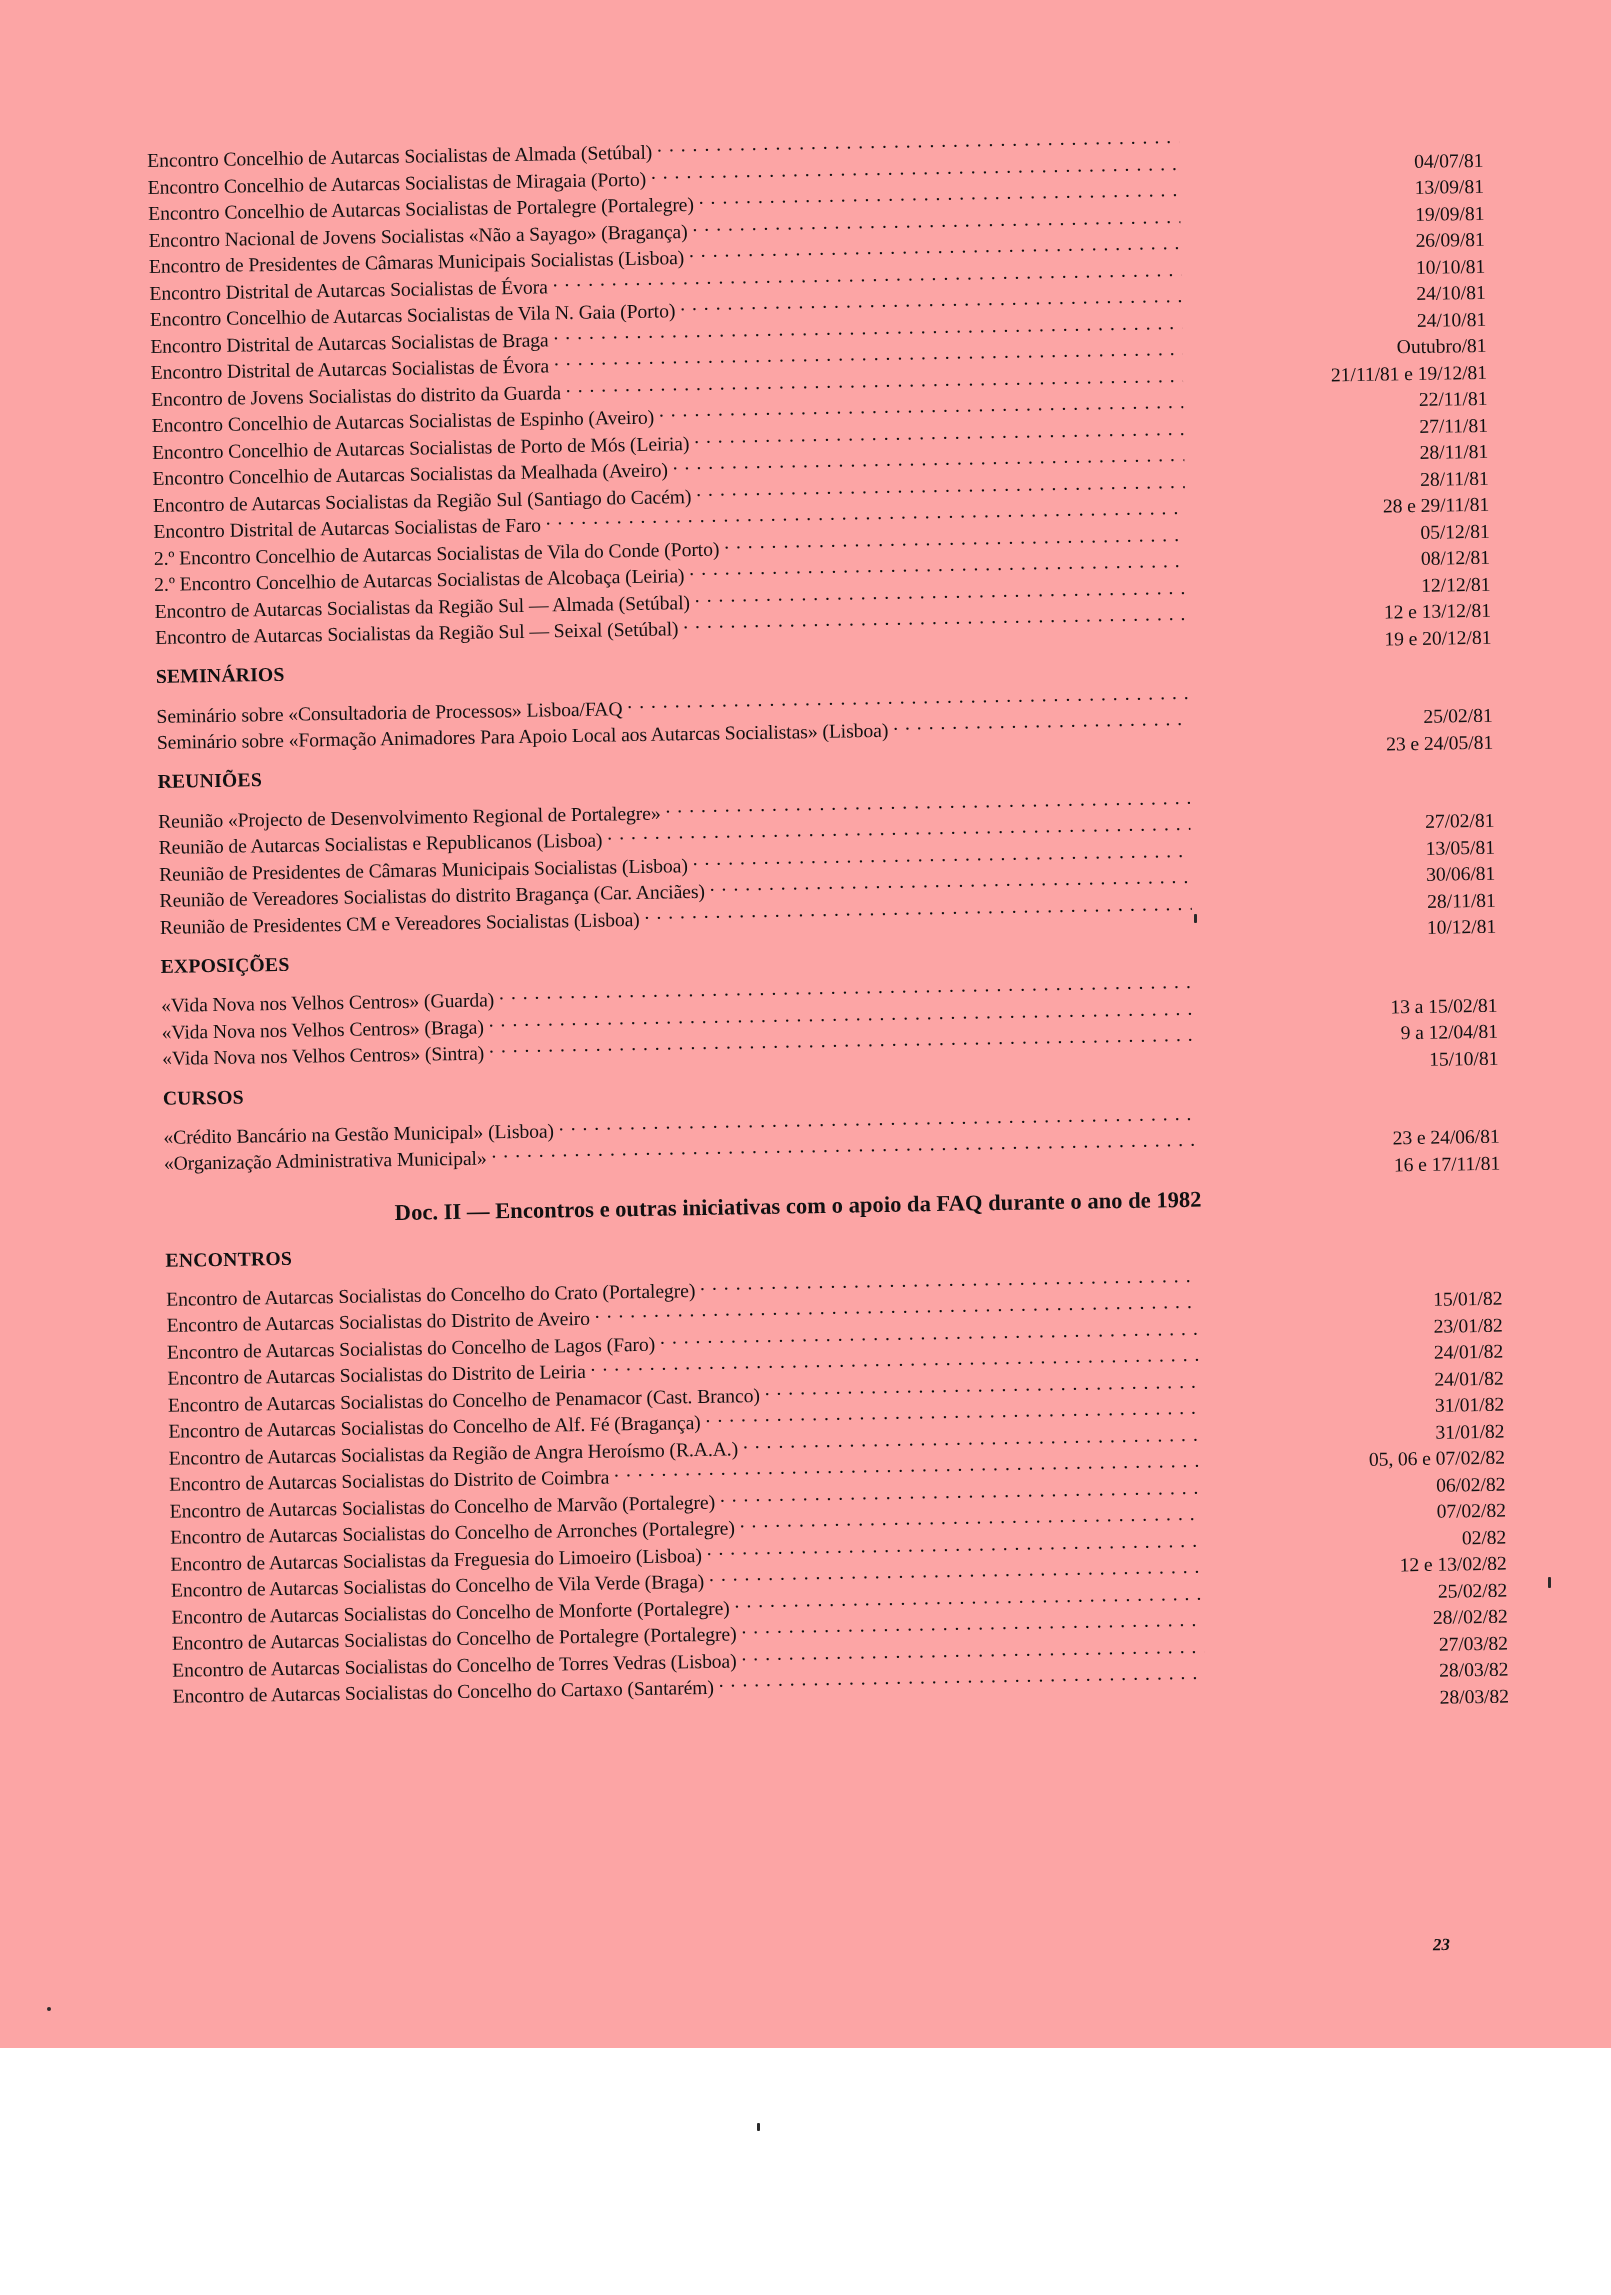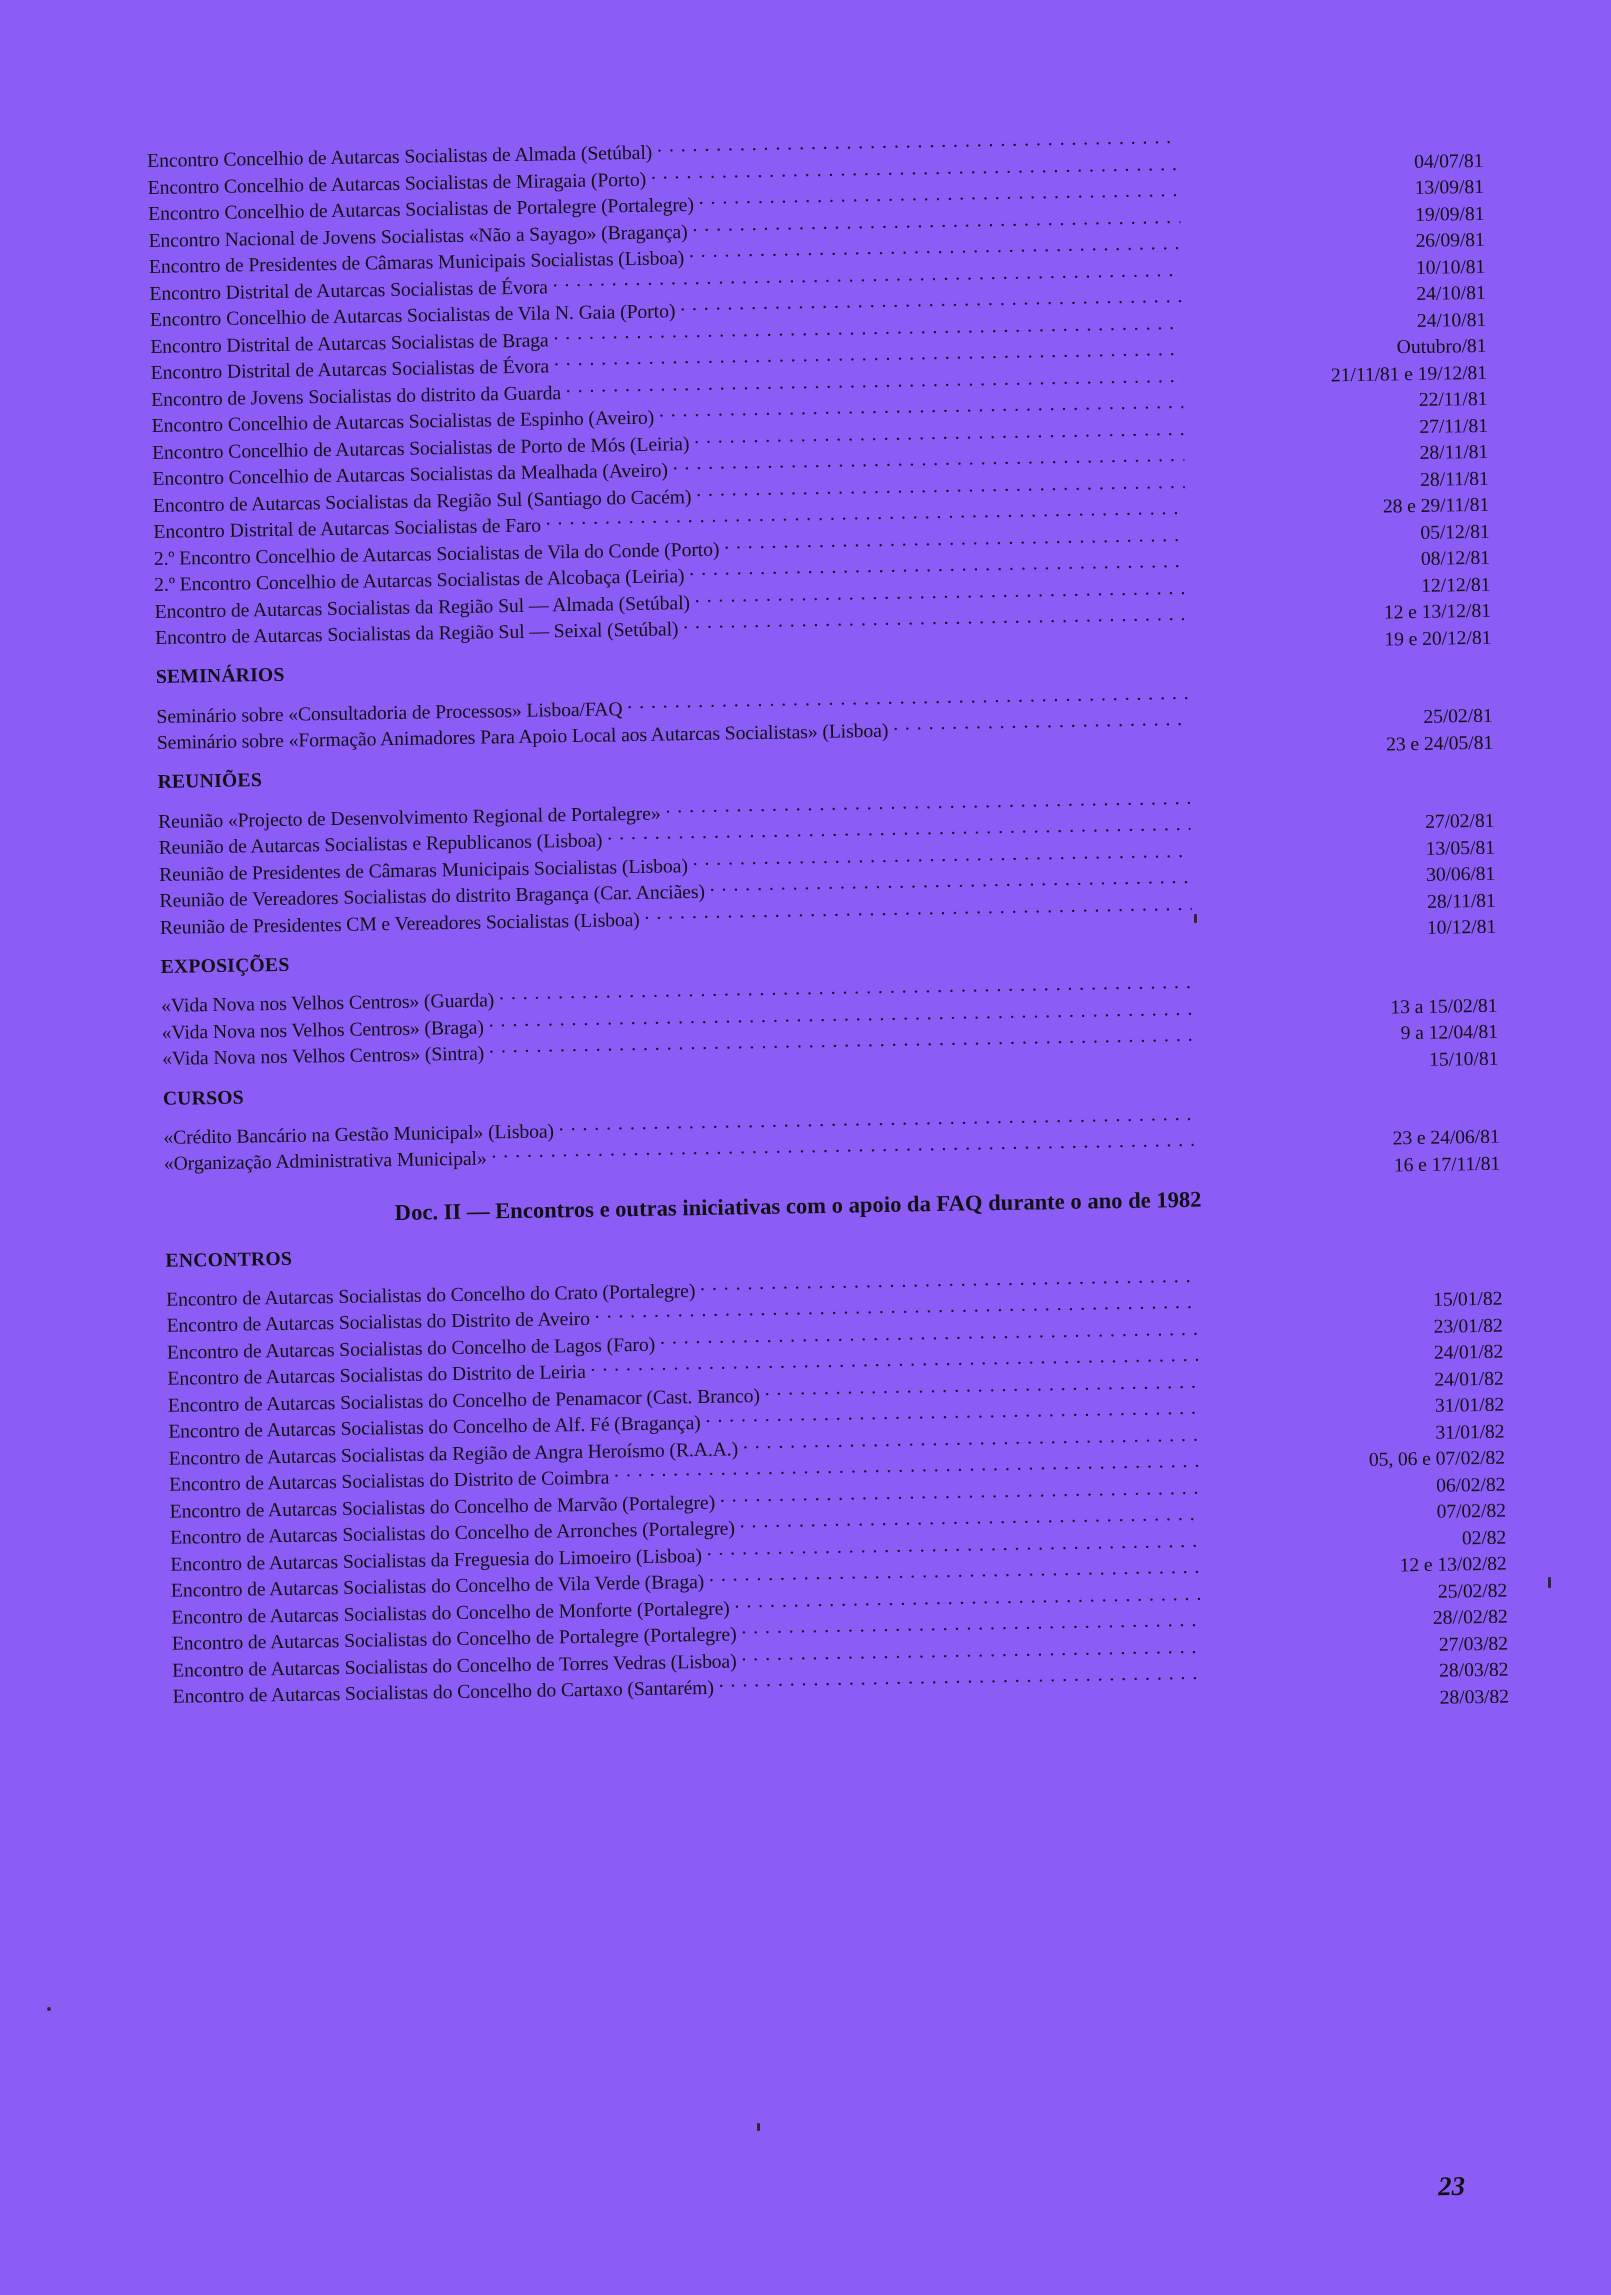--- a/index.html
+++ b/index.html
@@ -14,22 +14,22 @@
     font-family: "Liberation Serif", serif;
     color: #111111;
     overflow: hidden;
   }
 
   
   #page {
     position: absolute;
     left: 0; top: 0;
     width: 1612px;
-    height: 2295px;
-    background: #8b5cf6;
+    height: 2048px;
+    background: #fca5a5;
   }
 
   #content {
     position: absolute;
     left: 147px;
     top: 147px;
     width: 1336px;
     transform: rotate(-0.95deg);
     transform-origin: 0 0;
   }
@@ -86,23 +86,23 @@
     font-size: 22.6px;
     line-height: 29.5px;
     font-weight: 700;
     text-align: center;
     margin: 25.5px 0 14.7px 0;
     padding-right: 69px;
   }
 
   .page-number {
     position: absolute;
-    right: 147px;
+    right: 162px;
     bottom: 93px;
-    font-size: 27px;
+    font-size: 17px;
     font-weight: 700;
     font-style: italic;
     transform: rotate(-0.95deg);
   }
 
   .speck {
     position: absolute;
     background: #2a2a2a;
     border-radius: 50%;
   }

